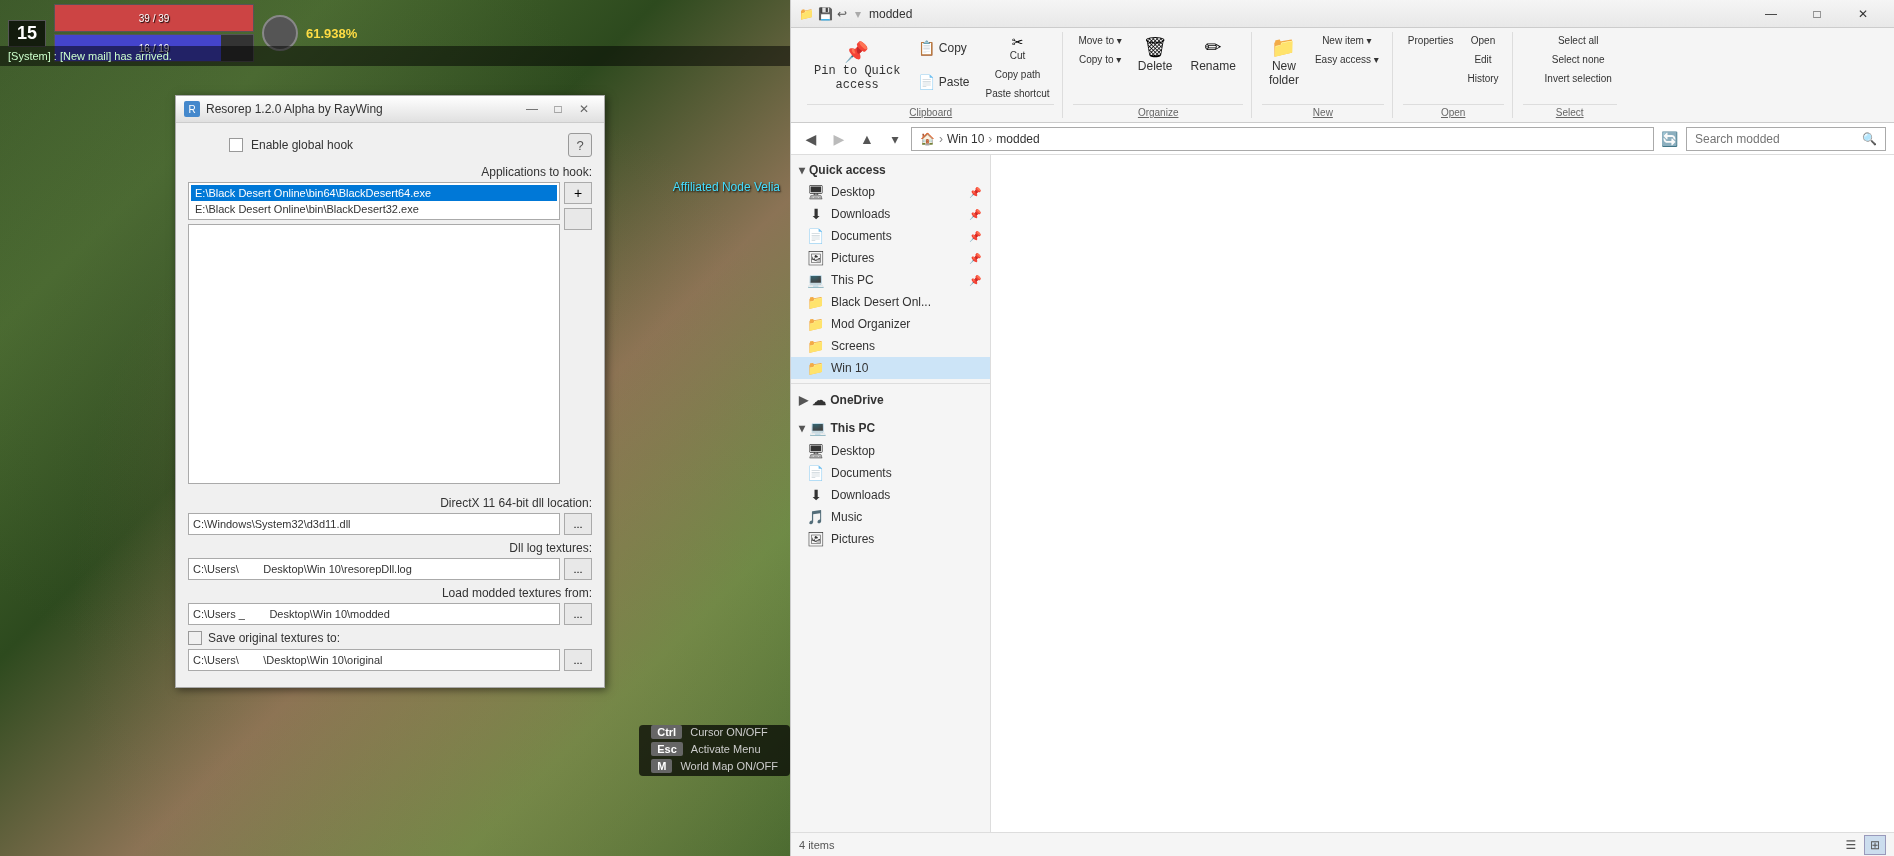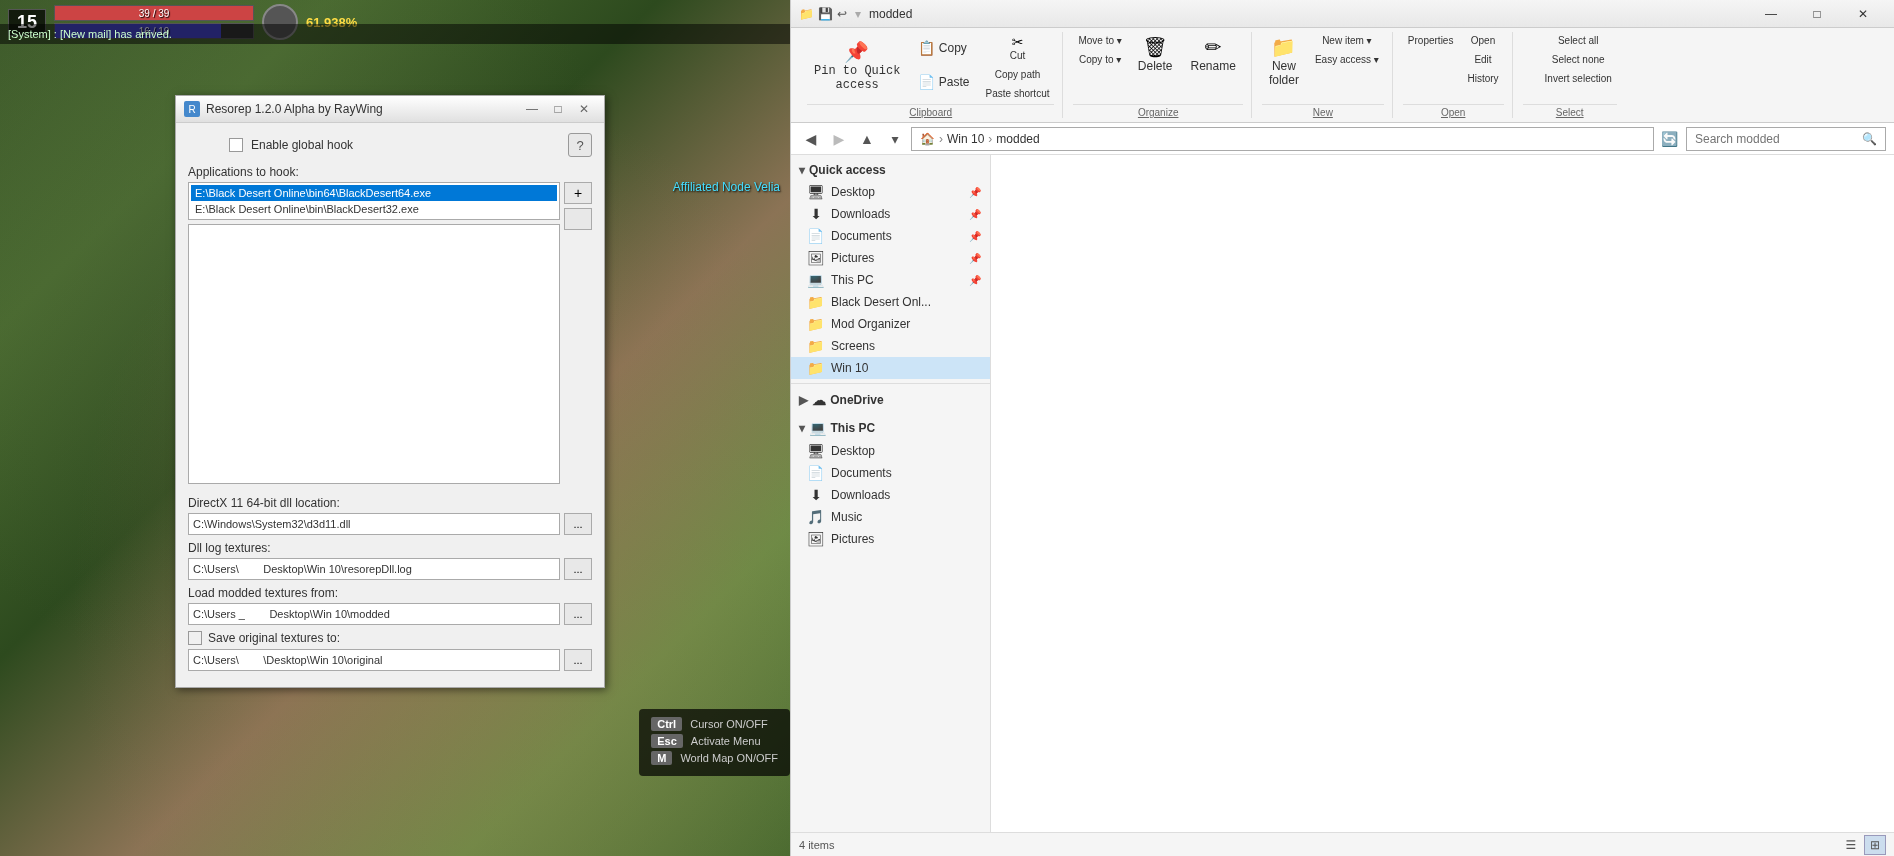--- a/index.html
+++ b/index.html
@@ -17,21 +17,21 @@
       background: radial-gradient(ellipse at 60% 70%, rgba(150,120,80,0.4) 0%, transparent 60%),
                   radial-gradient(ellipse at 30% 30%, rgba(80,100,60,0.3) 0%, transparent 50%);
     }
 
     
     .hud { position: absolute; top: 0; left: 0; width: 790px; }
     .hud-top { display: flex; align-items: center; padding: 4px 8px; gap: 8px; }
     .hud-level { background: rgba(0,0,0,0.7); color: #fff; font-size: 18px; font-weight: bold; padding: 2px 8px; border: 1px solid #555; }
     .hud-bars { display: flex; flex-direction: column; gap: 2px; }
     .hud-bar { display: flex; align-items: center; gap: 4px; }
-    .bar-track { width: 200px; height: 16px; background: #333; border: 1px solid #555; position: relative; }
+    .bar-track { width: 200px; height: 28px; background: #333; border: 1px solid #555; position: relative; }
     .bar-fill-hp { position: absolute; left: 0; top: 0; bottom: 0; background: #c44; width: 100%; }
     .bar-fill-mp { position: absolute; left: 0; top: 0; bottom: 0; background: #44c; width: 84%; }
     .bar-text { color: #fff; font-size: 10px; position: absolute; left: 50%; top: 50%; transform: translate(-50%,-50%); text-shadow: 1px 1px 1px #000; }
     .hud-avatar { width: 36px; height: 36px; background: #555; border-radius: 50%; border: 2px solid #888; }
     .hud-percent { color: #ffdd44; font-size: 13px; font-weight: bold; }
 
     
     .resorep-window {
       position: absolute; top: 95px; left: 175px;
       width: 430px;
@@ -58,21 +58,21 @@
     .resorep-help { width: 24px; height: 24px; border: 1px solid #999; border-radius: 3px; background: #e8e8e8; display: flex; align-items: center; justify-content: center; cursor: pointer; margin-left: auto; color: #555; font-size: 13px; }
     .resorep-app-list { border: 1px solid #aaa; background: #fff; padding: 2px; margin-bottom: 4px; }
     .resorep-app-item { font-size: 11px; color: #333; padding: 2px 4px; cursor: pointer; }
     .resorep-app-item.selected { background: #0078d7; color: #fff; }
     .resorep-app-area { height: 260px; border: 1px solid #aaa; background: #fff; margin-bottom: 8px; }
 
     .resorep-btns-col { display: flex; flex-direction: column; gap: 4px; }
     .resorep-btn { width: 28px; height: 22px; background: #e8e8e8; border: 1px solid #aaa; cursor: pointer; font-size: 14px; display: flex; align-items: center; justify-content: center; }
 
     .field-row { display: flex; align-items: center; gap: 4px; margin-bottom: 6px; }
-    .field-label { font-size: 12px; color: #333; text-align: left; width: 100%; margin-bottom: 3px; }
+    .field-label { font-size: 12px; color: #333; text-align: right; width: 100%; margin-bottom: 3px; }
     .field-input { flex: 1; height: 22px; border: 1px solid #aaa; background: #fff; padding: 2px 4px; font-size: 11px; color: #333; }
     .field-browse { width: 28px; height: 22px; background: #e8e8e8; border: 1px solid #aaa; cursor: pointer; font-size: 11px; display: flex; align-items: center; justify-content: center; }
 
     .save-checkbox-row { display: flex; align-items: center; gap: 6px; margin-bottom: 4px; }
     .save-checkbox { width: 14px; height: 14px; border: 1px solid #999; }
 
     .hud-bottom { position: absolute; bottom: 0; left: 0; right: 0; padding: 4px 8px; background: rgba(0,0,0,0.5); }
     .hud-chat { color: #ccffcc; font-size: 11px; }
 
     
@@ -156,21 +156,21 @@
     .thumb-pattern-3 { background: linear-gradient(45deg, #d0956a 25%, #c08060 25%, #c08060 50%, #d0956a 50%, #d0956a 75%, #c08060 75%); background-size: 18px 18px; }
     .thumb-pattern-4 { background: linear-gradient(135deg, #cc8870 25%, #bc7860 25%, #bc7860 50%, #cc8870 50%, #cc8870 75%, #bc7860 75%); background-size: 22px 22px; }
 
     
     .status-bar { height: 24px; background: #f5f5f5; border-top: 1px solid #ddd; display: flex; align-items: center; padding: 0 8px; gap: 8px; justify-content: space-between; }
     .status-text { font-size: 11px; color: #555; }
     .view-btns { display: flex; gap: 2px; }
     .view-btn { width: 22px; height: 20px; display: flex; align-items: center; justify-content: center; cursor: pointer; border: 1px solid transparent; font-size: 12px; color: #555; }
     .view-btn.active { background: #cde; border-color: #99b; }
 
-    .keybind-overlay { position: absolute; bottom: 40px; right: 20px; background: rgba(0,0,0,0.7); padding: 8px 12px; border-radius: 4px; }
+    .keybind-overlay { position: absolute; bottom: 40px; right: 20px; background: rgba(0,0,0,0.7); padding: 0 12px; border-radius: 4px; }
     .keybind-row { display: flex; align-items: center; gap: 8px; margin-bottom: 3px; }
     .keybind-key { background: #666; color: #fff; padding: 1px 6px; border-radius: 2px; font-size: 11px; font-weight: bold; }
     .keybind-desc { color: #ccc; font-size: 11px; }
 
     .node-label { position: absolute; top: 180px; right: 10px; color: #44ddff; font-size: 12px; text-shadow: 1px 1px 2px #000; }
   </style>
 </head>
 <body>
 
 <div class="game-bg">

